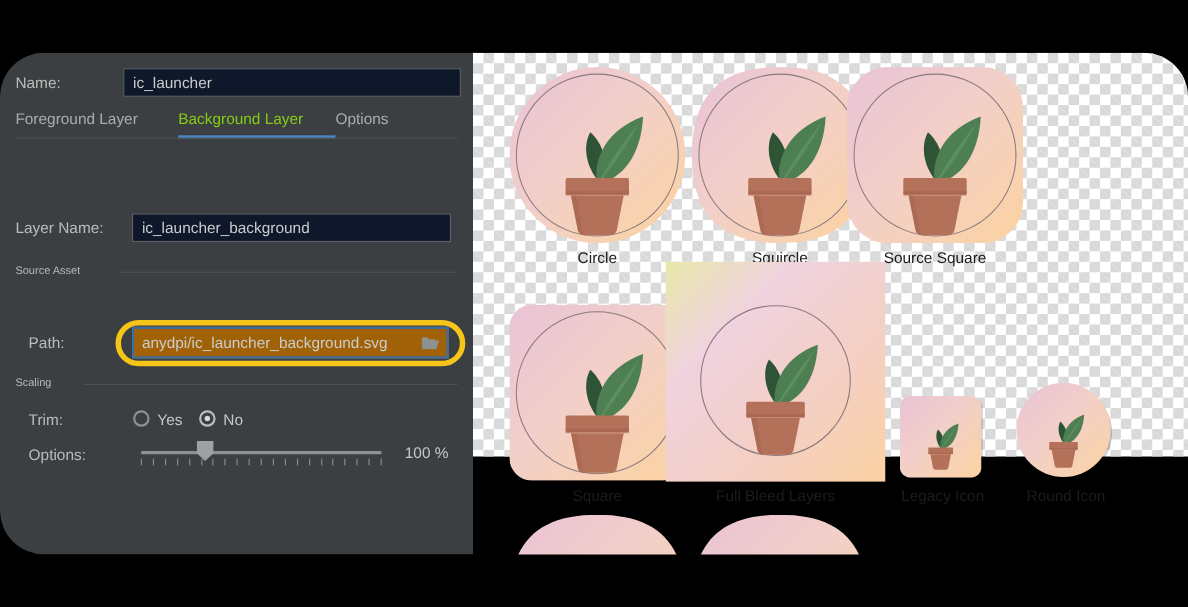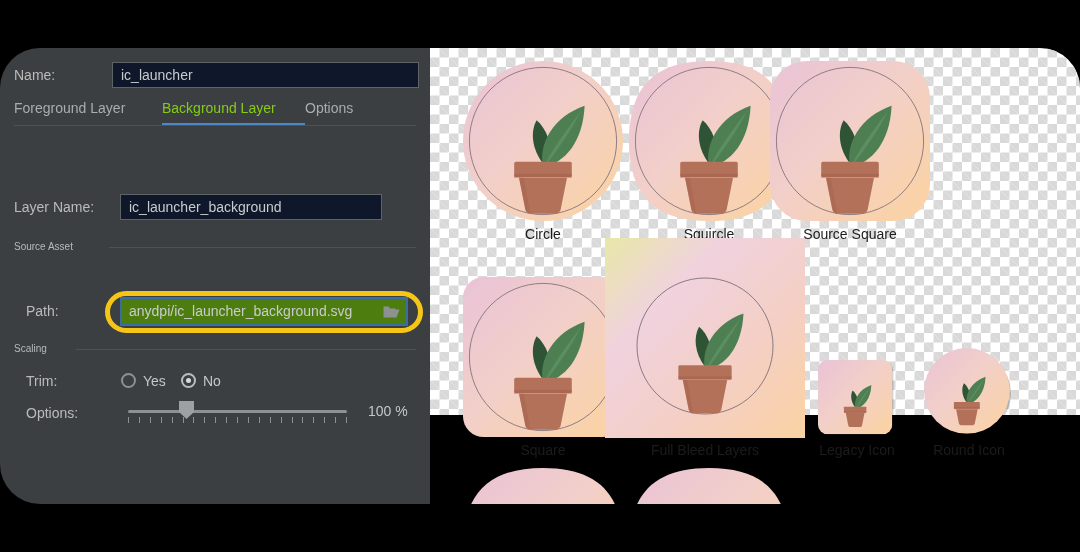--- a/index.html
+++ b/index.html
@@ -30,42 +30,42 @@
   #tabs{position:absolute;left:14px;top:45px;width:402px;height:33px;}
   .tab{position:absolute;top:0;height:31px;line-height:31px;font-size:14px;
        color:#a9adae;white-space:nowrap;}
   .tab.active{color:#84cc16;}
   .tab-underline{position:absolute;height:3px;background:#4a88c7;bottom:0;}
   #tabs-divider{position:absolute;left:14px;top:77px;width:402px;height:1px;
                 background:#4e5254;}
 
   
   #layername-label{left:14px;top:0;}
-  #layername-field{left:120px;top:0;width:262px;}
+  #layername-field{left:120px;top:0;width:290px;}
 
   
   .section{position:absolute;height:18px;}
   .section-text{position:absolute;left:0;top:0;color:#b6babb;font-size:10px;
                 line-height:18px;white-space:nowrap;}
   .section-line{position:absolute;height:1px;background:#4e5254;top:9px;}
 
   
   .radio{position:absolute;width:15px;height:15px;border-radius:50%;
          box-sizing:border-box;border:2px solid #8d9192;top:5px;}
   .radio.on{border-color:#b9bdbe;}
   .radio.on::after{content:"";position:absolute;left:3px;top:3px;
          width:5px;height:5px;border-radius:50%;background:#d6dadb;}
   .radio-text{position:absolute;color:#c4c8c9;font-size:14px;line-height:26px;}
 
   
   #path-highlight{position:absolute;left:105px;top:243px;width:318px;height:42px;
         border:5px solid #f5c518;border-radius:21px;box-sizing:border-box;
         pointer-events:none;}
   #path-field{position:absolute;left:120px;top:249px;width:288px;height:29px;
-        box-sizing:border-box;background:#4d7c0f;border:2px solid #3b6ea5;
+        box-sizing:border-box;background:#a16207;border:2px solid #3b6ea5;
         color:#c8cccd;font-size:14px;line-height:25px;padding-left:7px;
         white-space:nowrap;overflow:hidden;}
   #folder-icon{position:absolute;right:6px;top:6px;width:17px;height:13px;}
 
   
   #slider-track{position:absolute;left:128px;top:362px;width:219px;height:3px;
         background:#8d9192;border-radius:2px;}
   #slider-ticks{position:absolute;left:128px;top:369px;width:219px;height:7px;}
   #slider-ticks i{position:absolute;top:0;width:1px;height:6px;
         background:#8d9192;display:block;}

